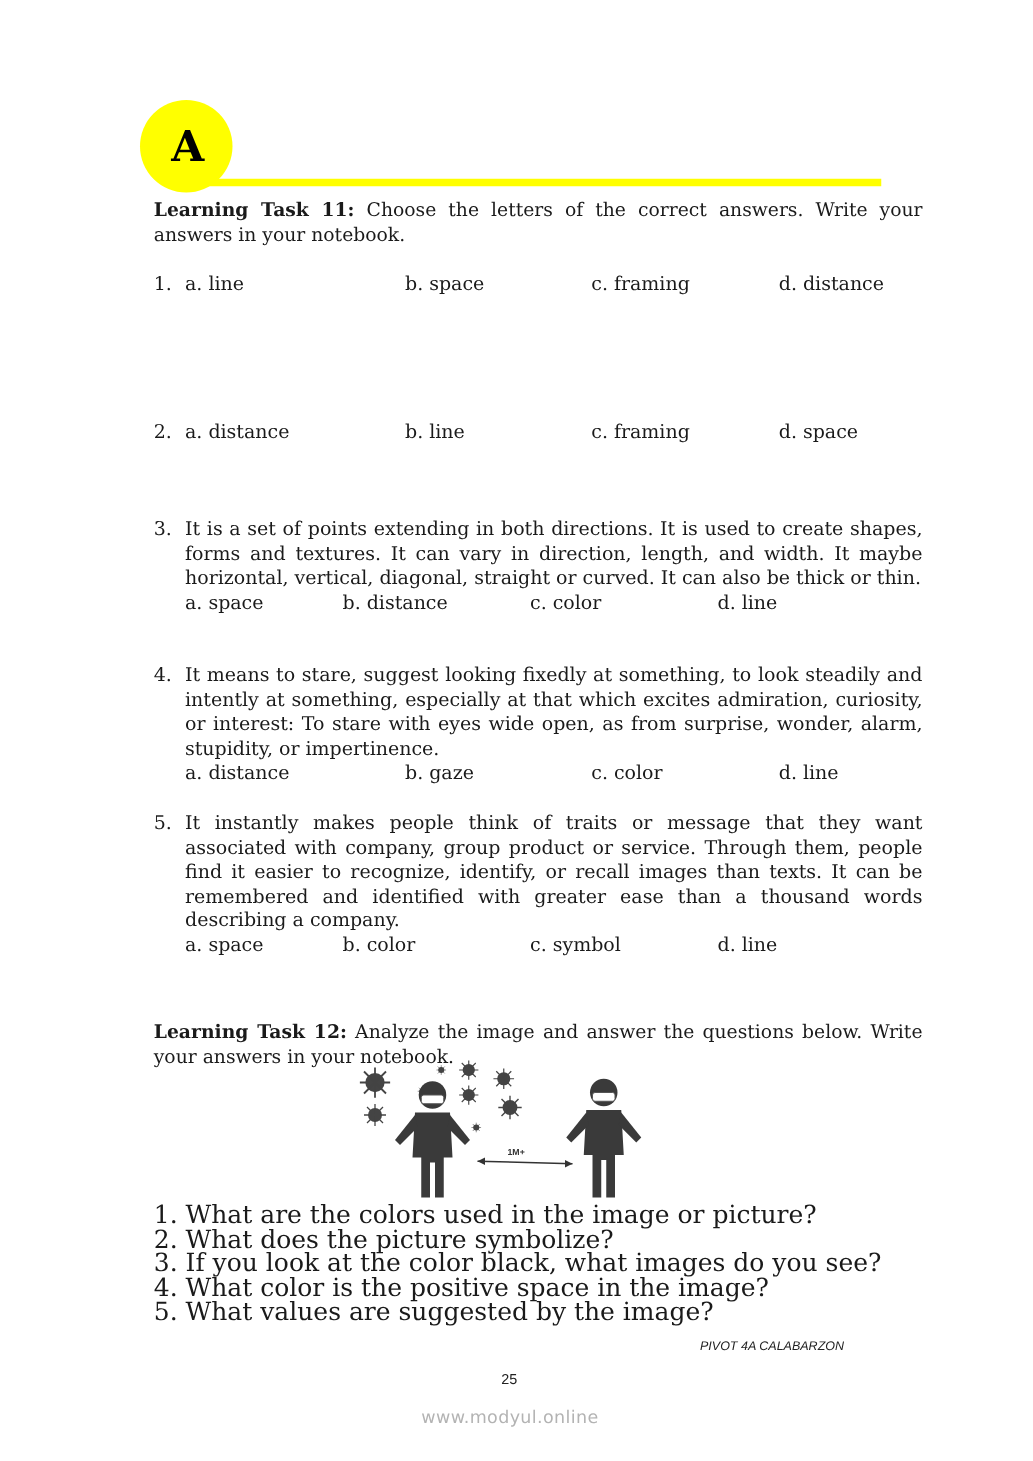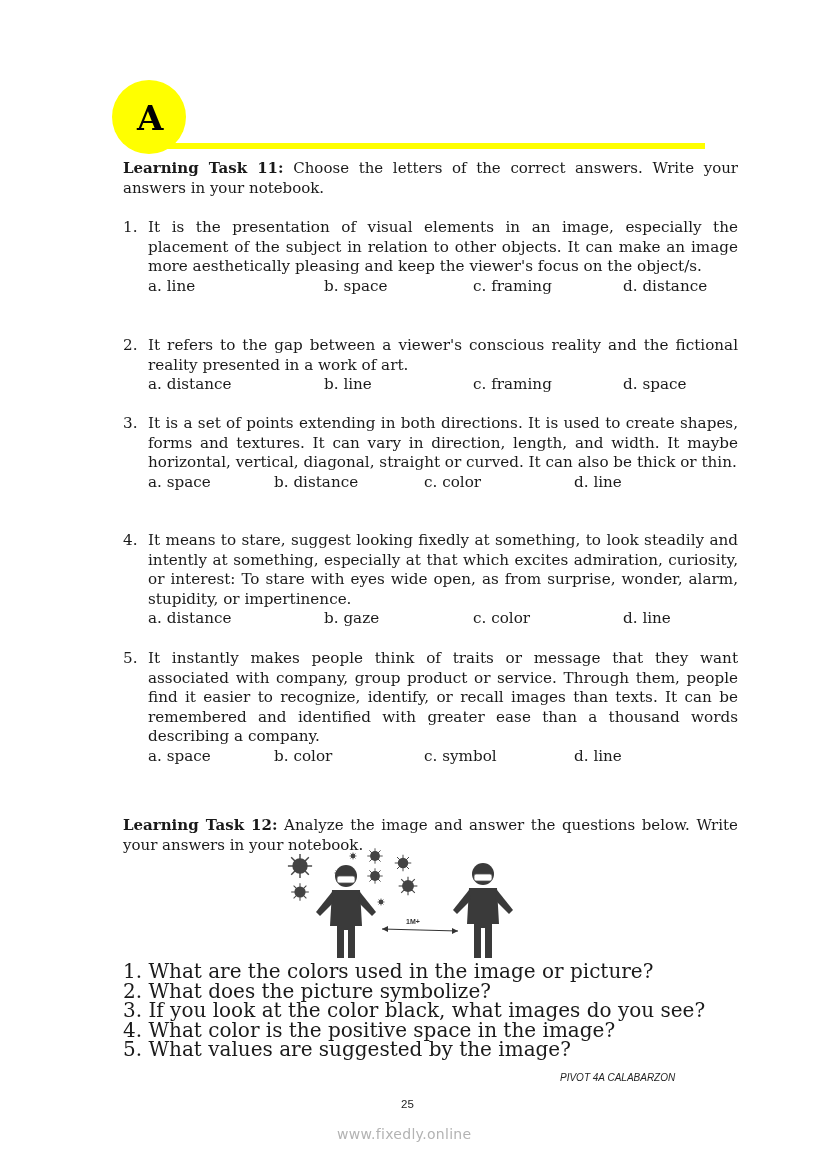--- a/index.html
+++ b/index.html
@@ -31,32 +31,30 @@
 <body>
 
 <div class="badge"></div>
 <div class="badge-letter">A</div>
 <div class="badge-line"></div>
 
 <div class="text task" style="top:159px;"><b>Learning Task 11:</b><span> Choose the letters of the correct answers. Write your answers in your notebook.</span></div>
 
 <div class="q" style="top:218px;">
   <span class="num">1.</span>
-  <div class="stem">It is the presentation of visual elements in an image, especially the placement of the subject in relation to other objects. It can make an image more aesthetically pleasing and keep the viewer's focus on the object/s.</div>
   <div class="opts">
     <span style="left:0">a. line</span>
     <span style="left:176px">b. space</span>
     <span style="left:325px">c. framing</span>
     <span style="left:475px">d. distance</span>
   </div>
 </div>
 
 <div class="q" style="top:336px;">
   <span class="num">2.</span>
-  <div class="stem">It refers to the gap between a viewer's conscious reality and the fictional reality presented in a work of art.</div>
   <div class="opts">
     <span style="left:0">a. distance</span>
     <span style="left:176px">b. line</span>
     <span style="left:325px">c. framing</span>
     <span style="left:475px">d. space</span>
   </div>
 </div>
 
 <div class="q" style="top:414px;">
   <span class="num">3.</span>
@@ -132,13 +130,13 @@
 </svg>
 
 <div class="q12" style="top:962px;">1. What are the colors used in the image or picture?</div>
 <div class="q12" style="top:981.6px;">2. What does the picture symbolize?</div>
 <div class="q12" style="top:1001.2px;">3. If you look at the color black, what images do you see?</div>
 <div class="q12" style="top:1020.8px;">4. What color is the positive space in the image?</div>
 <div class="q12" style="top:1040.4px;">5. What values are suggested by the image?</div>
 
 <div class="footer-pivot">PIVOT 4A CALABARZON</div>
 <div class="page-num">25</div>
-<div class="watermark">www.fixedly.online</div>
+<div class="watermark">www.modyul.online</div>
 
 </body></html>

